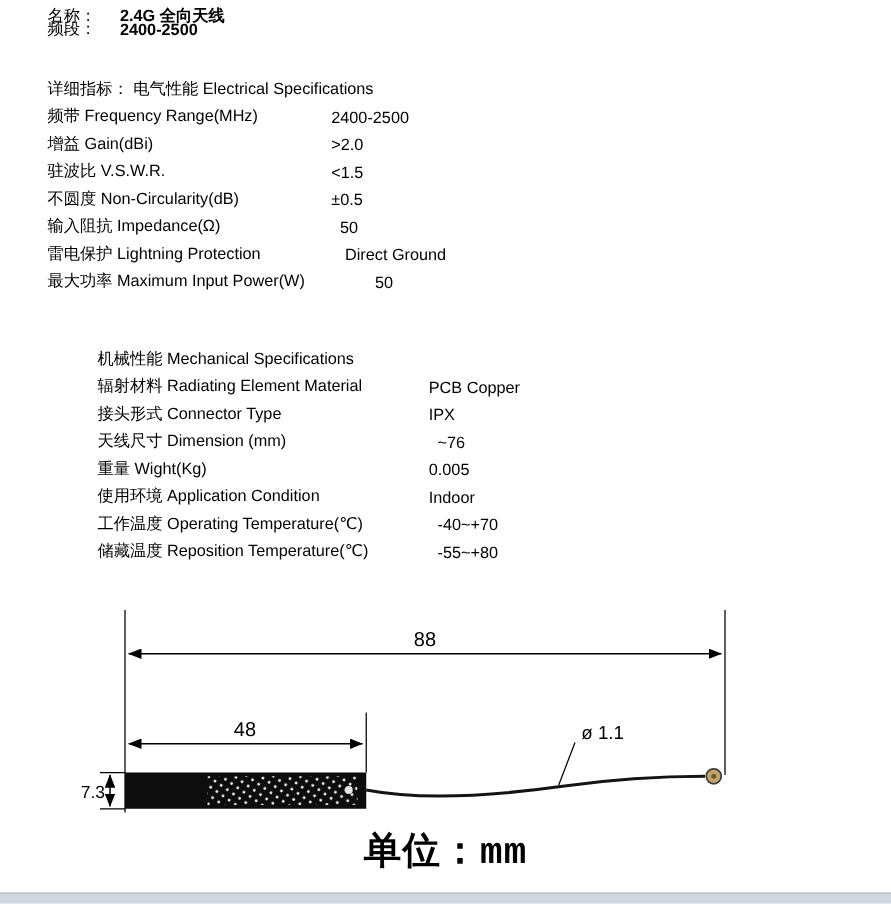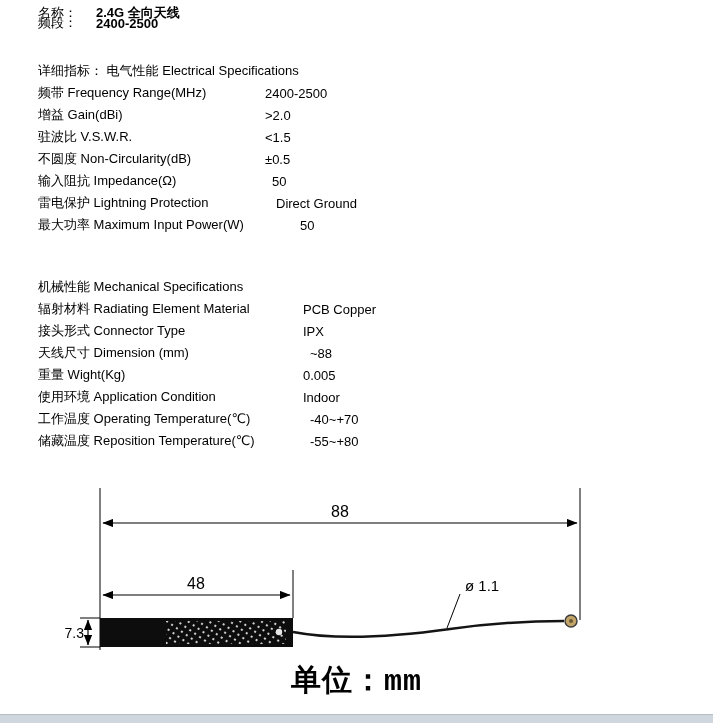--- a/index.html
+++ b/index.html
@@ -77,33 +77,33 @@
     <div class="spec-row">
       <span class="lbl">雷电保护 Lightning Protection</span>
       <span class="val ind-md">Direct Ground</span>
     </div>
     <div class="spec-row">
       <span class="lbl">最大功率 Maximum Input Power(W)</span>
       <span class="val ind-lg">50</span>
     </div>
   </div>
 
-  <div class="spec-block mech" style="top:276px;">
+  <div class="spec-block mech" style="top:276px;margin-left:40px;">
     <div class="spec-title">机械性能 Mechanical Specifications</div>
     <div class="spec-row">
       <span class="lbl">辐射材料 Radiating Element Material</span>
       <span class="val">PCB Copper</span>
     </div>
     <div class="spec-row">
       <span class="lbl">接头形式 Connector Type</span>
       <span class="val">IPX</span>
     </div>
     <div class="spec-row">
       <span class="lbl">天线尺寸 Dimension (mm)</span>
-      <span class="val ind-sm">~88</span>
+      <span class="val ind-sm">~76</span>
     </div>
     <div class="spec-row">
       <span class="lbl">重量 Wight(Kg)</span>
       <span class="val">0.005</span>
     </div>
     <div class="spec-row">
       <span class="lbl">使用环境 Application Condition</span>
       <span class="val">Indoor</span>
     </div>
     <div class="spec-row">

